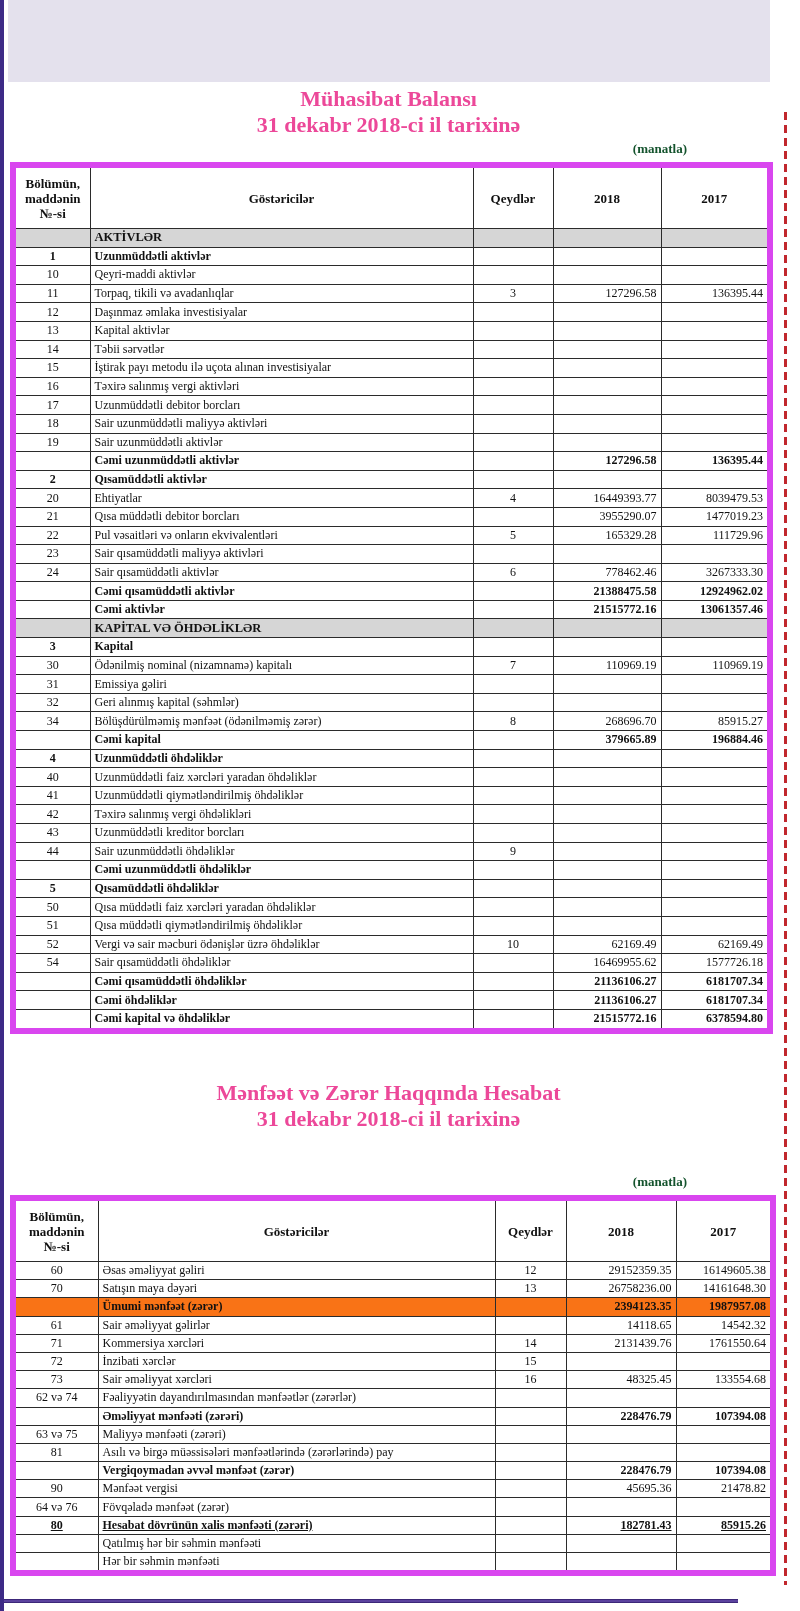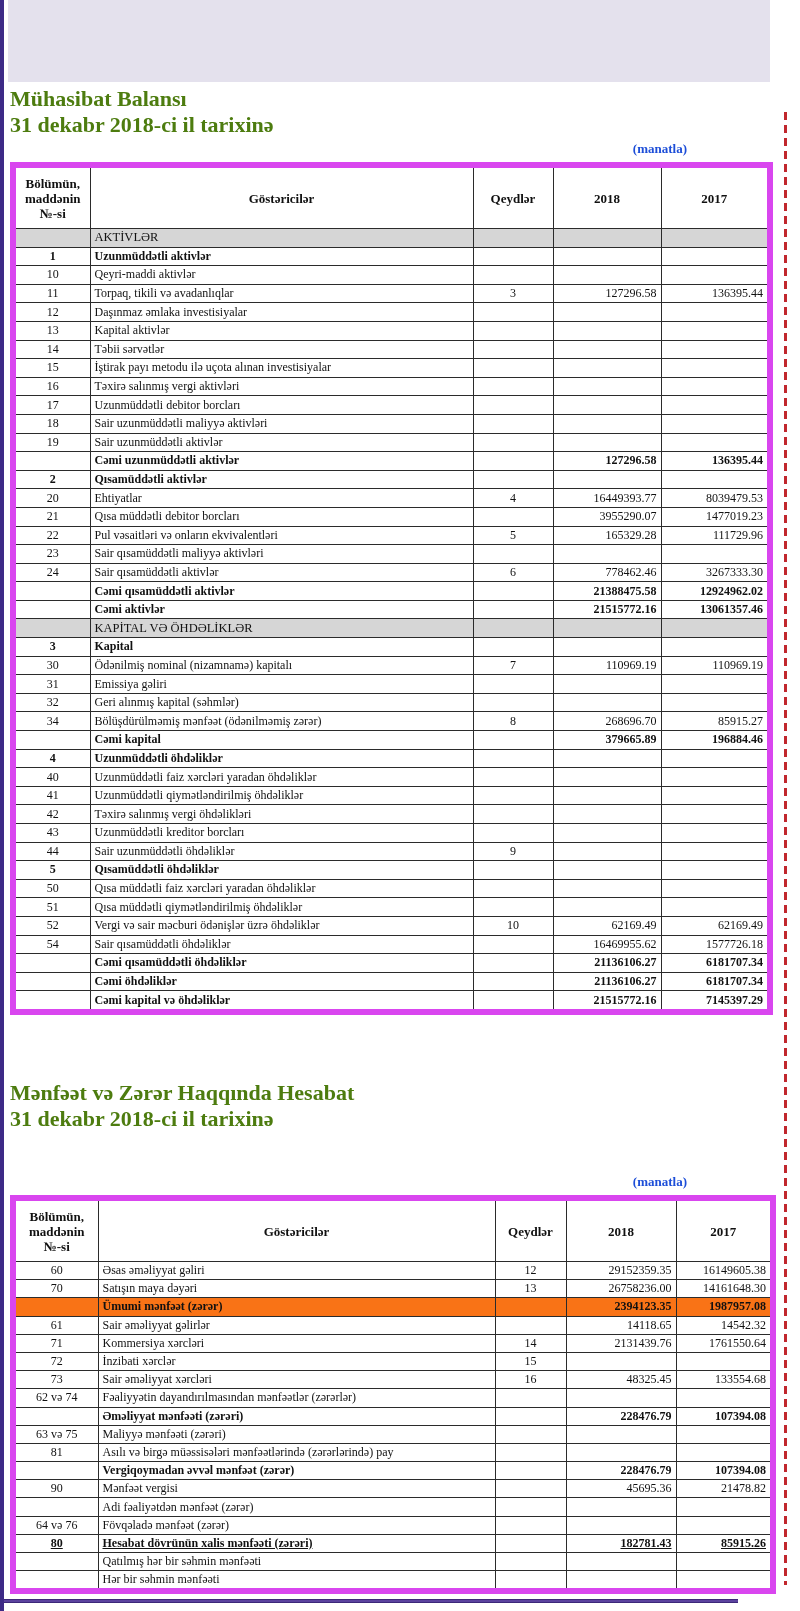--- a/index.html
+++ b/index.html
@@ -10,29 +10,29 @@
   }
   .left-border{position:absolute;left:0;top:0;width:4px;height:1611px;background:#3d2a86;}
   .top-band{position:absolute;left:8px;top:0;width:762px;height:82px;background:#e4e1ed;}
   .right-dashed{
     position:absolute;left:784px;top:112px;width:3px;height:1473px;
     background:repeating-linear-gradient(180deg,#c1272d 0 8px,transparent 8px 13px);
   }
   .bottom-rule{position:absolute;left:4px;top:1599px;width:734px;height:4px;
     background:linear-gradient(180deg,#2d1a66 0%,#6a4fb0 50%,#2d1a66 100%);}
   .doc-title{
-    position:absolute;left:10px;width:757px;
-    color:#4d7c0f;font-weight:bold;font-size:22px;line-height:26px;
+    position:absolute;left:10px;width:757px;text-align:center;
+    color:#ec4899;font-weight:bold;font-size:22px;line-height:26px;
   }
   .title-1{top:86px;}
   .title-2{top:1080px;}
   .unit-label{
     position:absolute;width:757px;left:10px;text-align:right;
     padding-right:80px;box-sizing:border-box;
-    font-weight:bold;font-size:13px;color:#1d4ed8;
+    font-weight:bold;font-size:13px;color:#14532d;
   }
   .unit-1{top:141px;}
   .unit-2{top:1174px;}
   table.fin{
     position:absolute;left:10px;border-collapse:collapse;table-layout:fixed;
     font-size:12px;
   }
   .table-1{top:162px;width:757px;}
   .table-2{top:1195px;width:760px;}
   table.fin th,table.fin td{
@@ -42,21 +42,21 @@
   table.fin th{
     height:60px;font-weight:bold;font-size:13px;text-align:center;
     line-height:15px;white-space:normal;
   }
   .table-1 td{height:17.6px;line-height:17px;}
   .table-2 td{height:17.2px;line-height:17px;}
   td.c-no{text-align:center;}
   td.c-label{text-align:left;padding-left:6px;}
   td.c-note{text-align:center;}
   td.c-num{text-align:right;padding-right:8px;}
-  tr.r-section td{background:#d6d6d6;font-weight:normal;font-size:12.5px;}
+  tr.r-section td{background:#d6d6d6;font-weight:bold;font-size:12.5px;}
   tr.r-subsection td{font-weight:bold;}
   tr.r-total td{font-weight:bold;}
   tr.r-total-shaded td{font-weight:bold;background:#f97316;}
   tr.r-net td{font-weight:bold;text-decoration:underline;}
 </style>
 </head>
 <body>
 
 <div class="left-border"></div>
 <div class="top-band"></div>
@@ -319,20 +319,27 @@
         <td class="c-num"></td>
         <td class="c-num"></td>
       </tr>
       <tr>
         <td class="c-no">44</td>
         <td class="c-label">Sair uzunmüddətli öhdəliklər</td>
         <td class="c-note">9</td>
         <td class="c-num"></td>
         <td class="c-num"></td>
       </tr>
+      <tr class="r-total">
+        <td class="c-no"></td>
+        <td class="c-label">Cəmi uzunmüddətli öhdəliklər</td>
+        <td class="c-note"></td>
+        <td class="c-num"></td>
+        <td class="c-num"></td>
+      </tr>
       <tr class="r-subsection">
         <td class="c-no">5</td>
         <td class="c-label">Qısamüddətli öhdəliklər</td>
         <td class="c-note"></td>
         <td class="c-num"></td>
         <td class="c-num"></td>
       </tr>
       <tr>
         <td class="c-no">50</td>
         <td class="c-label">Qısa müddətli faiz xərcləri yaradan öhdəliklər</td>
@@ -373,21 +380,21 @@
         <td class="c-label">Cəmi öhdəliklər</td>
         <td class="c-note"></td>
         <td class="c-num">21136106.27</td>
         <td class="c-num">6181707.34</td>
       </tr>
       <tr class="r-total">
         <td class="c-no"></td>
         <td class="c-label">Cəmi kapital və öhdəliklər</td>
         <td class="c-note"></td>
         <td class="c-num">21515772.16</td>
-        <td class="c-num">7145397.29</td>
+        <td class="c-num">6378594.80</td>
       </tr>
     </tbody>
 </table>
 
 <div class="doc-title title-2">
   <div>Mənfəət və Zərər Haqqında Hesabat</div>
   <div>31 dekabr 2018-ci il tarixinə</div>
 </div>
 
 <div class="unit-label unit-2">(manatla)</div>
@@ -495,27 +502,20 @@
         <td class="c-num">107394.08</td>
       </tr>
       <tr>
         <td class="c-no">90</td>
         <td class="c-label">Mənfəət vergisi</td>
         <td class="c-note"></td>
         <td class="c-num">45695.36</td>
         <td class="c-num">21478.82</td>
       </tr>
       <tr>
-        <td class="c-no"></td>
-        <td class="c-label">Adi fəaliyətdən mənfəət (zərər)</td>
-        <td class="c-note"></td>
-        <td class="c-num"></td>
-        <td class="c-num"></td>
-      </tr>
-      <tr>
         <td class="c-no">64 və 76</td>
         <td class="c-label">Fövqəladə mənfəət (zərər)</td>
         <td class="c-note"></td>
         <td class="c-num"></td>
         <td class="c-num"></td>
       </tr>
       <tr class="r-net">
         <td class="c-no">80</td>
         <td class="c-label">Hesabat dövrünün xalis mənfəəti (zərəri)</td>
         <td class="c-note"></td>

